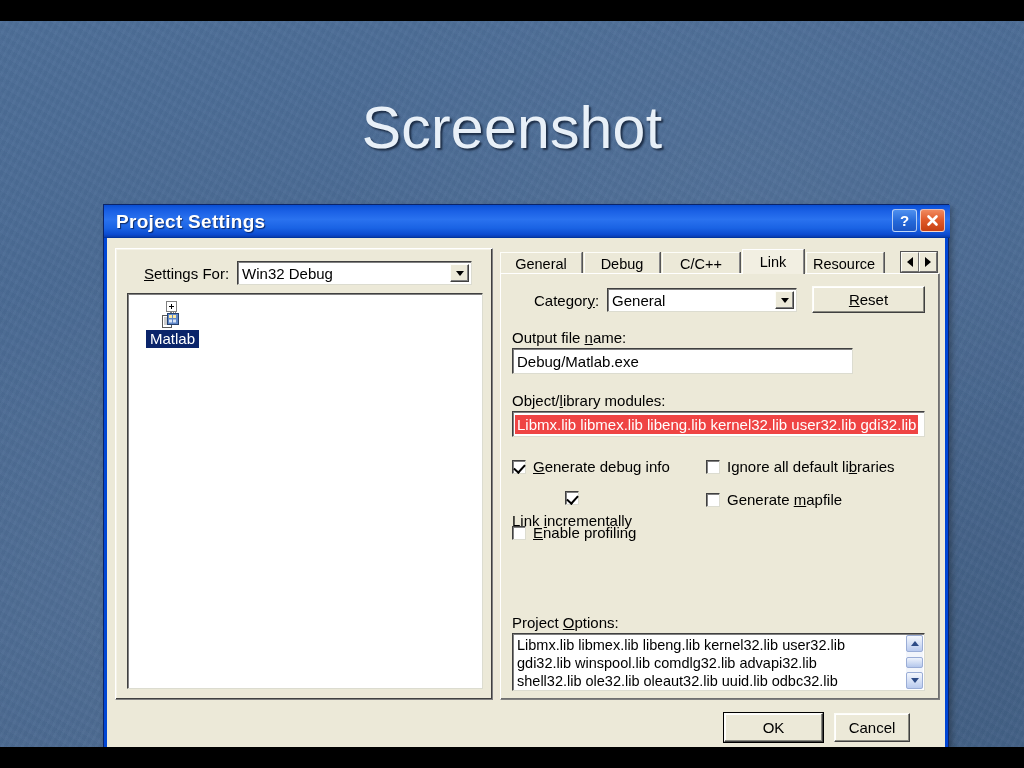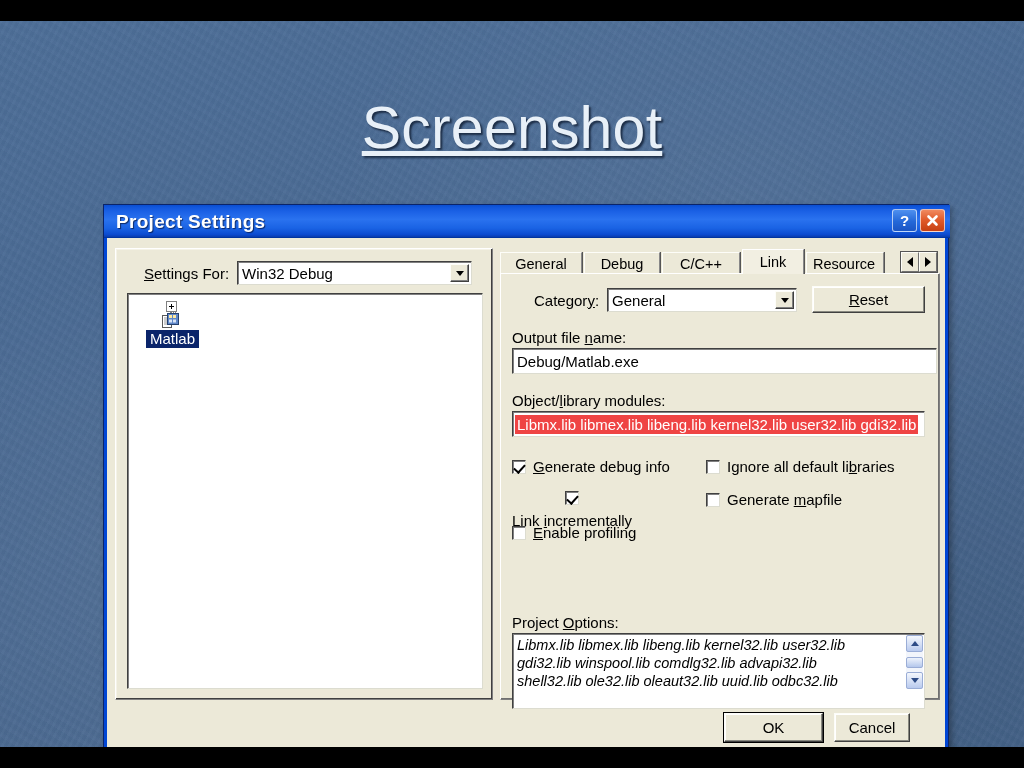--- a/index.html
+++ b/index.html
@@ -36,21 +36,20 @@
     position: absolute;
     left: 0; top: 73px;
     width: 1024px;
     text-align: center;
     font-size: 59px;
     font-weight: normal;
     color: #e8f0f8;
     letter-spacing: 0.2px;
     text-shadow: 2px 2px 2px rgba(12,24,44,0.75);
     z-index: 2;
-    text-decoration: underline;
   }
 
   
   #dialog {
     position: absolute;
     left: 103px; top: 183px;
     width: 846px; height: 556px;
     background: #ece9d8;
     border: 1px solid #0a246a;
     box-shadow: 3px 3px 6px rgba(0,0,0,0.30);
@@ -236,21 +235,21 @@
     border: 1px solid #404040;
     border-right-color: #dcdcd0; border-bottom-color: #dcdcd0;
     box-shadow: inset 1px 1px 0 #808080, inset -1px -1px 0 #ffffff;
     display: flex; align-items: center;
     font-size: 15px; color: #000;
     padding-left: 4px;
     overflow: hidden;
     white-space: nowrap;
   }
   #out-label { left: 11px; top: 55px; }
-  #out-box { left: 11px; top: 74px; width: 425px; height: 26px; }
+  #out-box { left: 11px; top: 74px; width: 341px; height: 26px; }
 
   #obj-label { left: 11px; top: 118px; }
   #obj-box { left: 11px; top: 137px; width: 413px; height: 26px; padding-left: 2px; }
   #obj-box .sel {
     background: #ef4444; color: #ffffff;
     padding: 1px 2px;
     font-size: 15px;
     white-space: nowrap;
   }
 
@@ -268,27 +267,26 @@
     content: "";
     position: absolute; left: 3px; top: 1px;
     width: 5px; height: 9px;
     border: solid #000; border-width: 0 2px 2px 0;
     transform: rotate(42deg);
   }
 
   #po-label { left: 11px; top: 340px; }
   #po-box {
     position: absolute;
-    left: 11px; top: 359px; width: 413px; height: 76px;
+    left: 11px; top: 359px; width: 413px; height: 58px;
     background: #ffffff;
     border: 1px solid #404040;
     border-right-color: #dcdcd0; border-bottom-color: #dcdcd0;
     box-shadow: inset 1px 1px 0 #808080, inset -1px -1px 0 #ffffff;
     overflow: hidden;
-    font-style: italic;
   }
   #po-text {
     position: absolute; left: 4px; top: 2px; right: 20px;
     font-size: 14.5px; color: #000; line-height: 18px;
     white-space: pre-wrap;
   }
   .vscroll {
     position: absolute; right: 1px; top: 1px;
     width: 17px; height: 54px;
     background: #f2f5fb;

